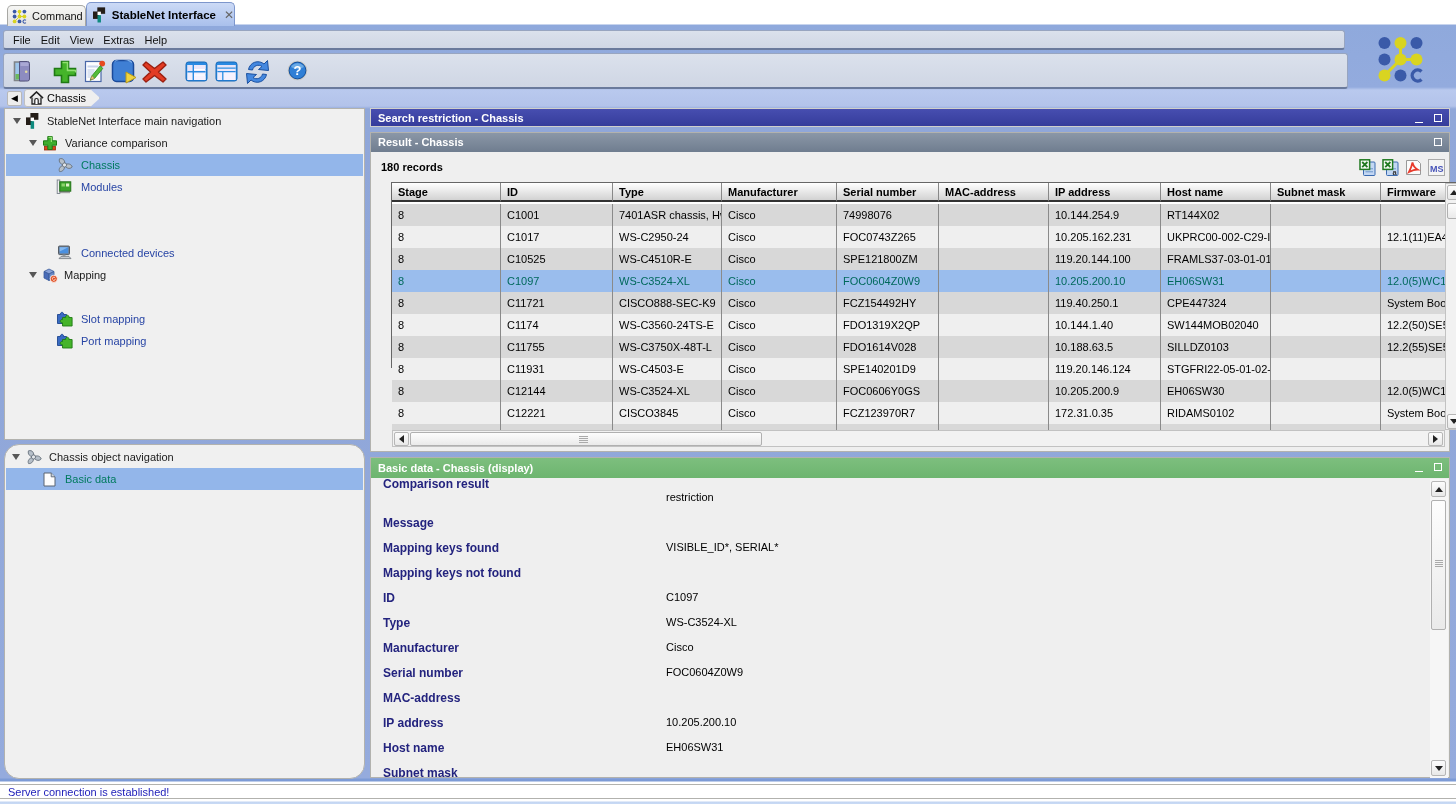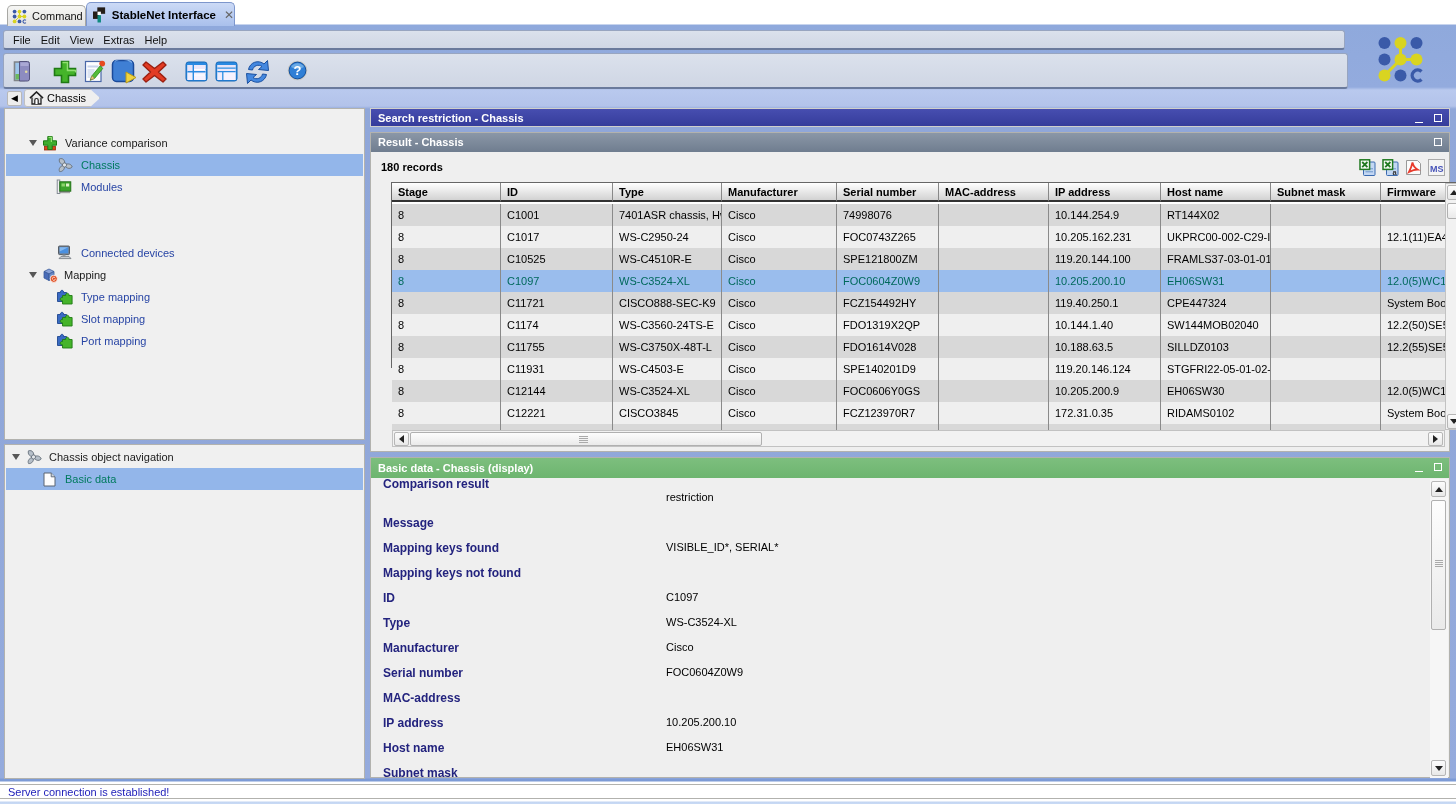--- a/index.html
+++ b/index.html
@@ -31,21 +31,21 @@
 
 #backbtn { left:7px; top:91px; width:15px; height:15px; background:#ededed; border:1px solid #b8b8b8;
   border-radius:2px; text-align:center; line-height:13px; font-size:9px; color:#000; }
 #crumb { left:24px; top:89px; height:18px; background:#efefef; border:1px solid #c0c0c0;
   border-radius:3px 0 0 3px; padding:0 13px 0 4px; display:flex; align-items:center; color:#000;
   clip-path:polygon(0 0, calc(100% - 10px) 0, 100% 50%, calc(100% - 10px) 100%, 0 100%); }
 
 
 .lpanel { left:4px; width:361px; background:#f0f0f0; border:1px solid #b2b2ae; }
 #lp1 { top:108px; height:332px; }
-#lp2 { top:444px; height:335px; }
+#lp2 { top:444px; height:335px;border-radius:15px; }
 .trow { position:absolute; left:1px; right:1px; height:22px; display:flex; align-items:center; color:#1a1a1a; }
 .trow.sel { background:#93b6ea; }
 .trow .tri { width:0; height:0; border-left:4.5px solid transparent; border-right:4.5px solid transparent;
   border-top:6px solid #575757; margin-right:5px; }
 .blue { color:#2744a4; }
 .grn { color:#007a5e; }
 
 
 #srbar { left:370px; top:108px; width:1080px; height:19px; background:linear-gradient(#474eb0,#353c9b);
   color:#fff; font-weight:bold; line-height:18px; padding-left:7px; border:1px solid #cfcfcb; }
@@ -275,20 +275,23 @@
     <circle cx="23.5" cy="39.5" r="6" fill="#3a5aa8"></circle>
   <path d="M44.5 35.5 a5.5 5.5 0 1 0 0 8" stroke="#3a5aa8" stroke-width="3.4" fill="none"></path>
 </svg>
 
 <div class="abs" id="backbtn">◀</div>
 <div class="abs" id="crumb"><svg width="15" height="14" viewBox="0 0 15 14" style="margin-right:3px">
       <use href="#s-home"></use>
     </svg>Chassis</div>
 
 <div class="abs lpanel" id="lp1">
+  <div class="trow" style="top:1px"><span style="width:7px"></span><span class="tri"></span><svg width="13" height="16" viewBox="0 0 13 16" id="snicon2">
+        <use href="#s-sn"></use>
+      </svg><span style="width:8px"></span>StableNet Interface main navigation</div>
   <div class="trow" style="top:23px"><span style="width:23px"></span><span class="tri"></span><svg width="16" height="16" viewBox="0 0 16 16" class="ic-var">
         <use href="#s-var"></use>
       </svg><span style="width:7px"></span>Variance comparison</div>
   <div class="trow sel" style="top:45px">
       <span style="width:50px"></span>
       <svg width="17" height="16" viewBox="0 0 17 16" class="ic-chas">
         <use href="#s-chas"></use>
       </svg>
       <span style="width:8px"></span>
       <span class="grn">Chassis</span>
@@ -305,28 +308,20 @@
       <span style="width:50px"></span>
       <svg width="16" height="16" viewBox="0 0 16 16" class="ic-conn">
         <use href="#s-conn"></use>
       </svg>
       <span style="width:9px"></span>
       <span class="blue">Connected devices</span>
     </div>
   <div class="trow" style="top:155px"><span style="width:23px"></span><span class="tri"></span><svg width="16" height="16" viewBox="0 0 16 16" class="ic-map">
         <use href="#s-map"></use>
       </svg><span style="width:6px"></span>Mapping</div>
-  <div class="trow" style="top:177px">
-      <span style="width:50px"></span>
-      <svg width="17" height="16" viewBox="0 0 17 16" class="ic-puz">
-        <use href="#s-puz"></use>
-      </svg>
-      <span style="width:8px"></span>
-      <span class="blue">Type mapping</span>
-    </div>
   <div class="trow" style="top:199px">
       <span style="width:50px"></span>
       <svg width="17" height="16" viewBox="0 0 17 16" class="ic-puz">
         <use href="#s-puz"></use>
       </svg>
       <span style="width:8px"></span>
       <span class="blue">Slot mapping</span>
     </div>
   <div class="trow" style="top:221px">
       <span style="width:50px"></span>

